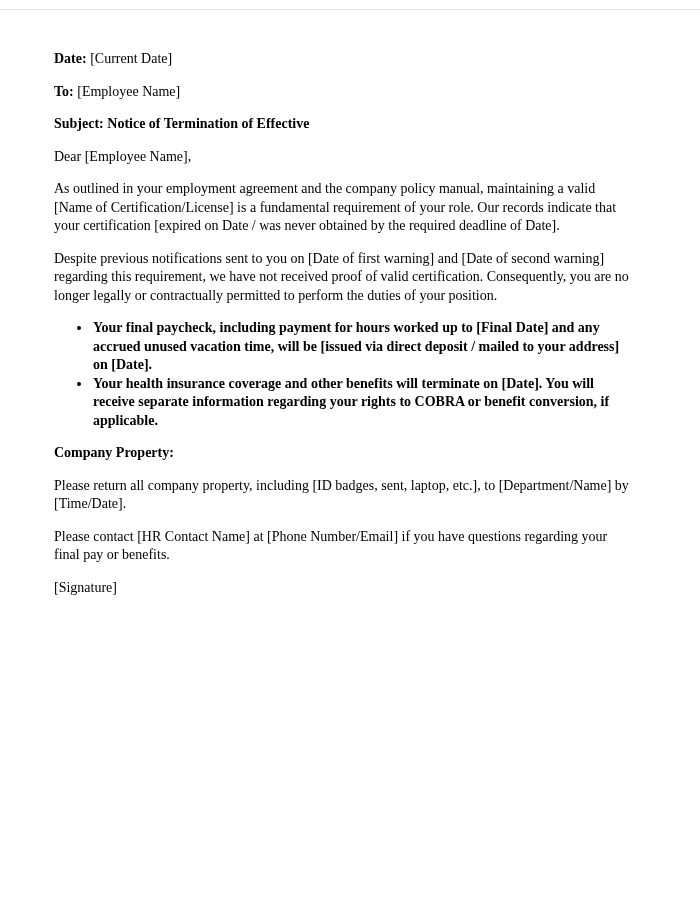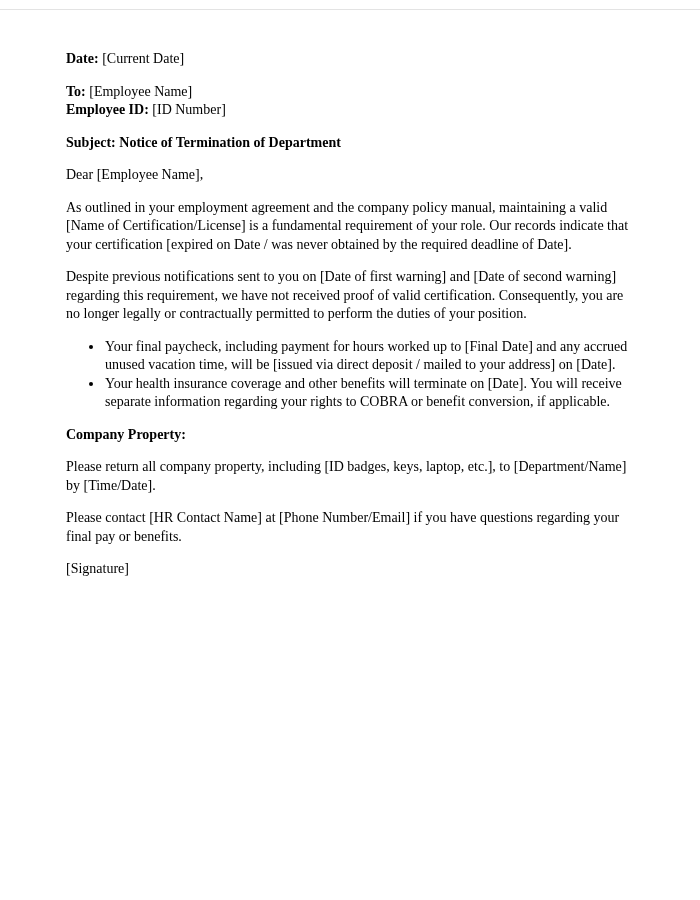--- a/index.html
+++ b/index.html
@@ -26,68 +26,68 @@
   .letter {
     box-sizing: border-box;
     width: 700px;
     height: 810px;           
     overflow: hidden;
     padding: 50px 66px 0 50px;
     font-size: 14px;
     line-height: 18.5px;
   }
   .letter p, .letter .meta-block, .letter ul {
-    margin: 0 0 14px 16px;
+    margin: 0 0 14px 4px;
   }
   .meta-line {
     white-space: pre-wrap;
   }
   b, strong, .bold {
     font-weight: bold;
   }
   ul.benefits-list {
     padding: 0 0 0 38px;
     list-style-type: disc;
   }
   ul.benefits-list li {
     margin: 0;
     padding-left: 1px;
+    font-weight: bold;
   }
 </style>
 </head>
 <body>
 
 <div class="page-top-rule"></div>
 
 <div class="letter">
 
   <p class="meta-line"><b>Date:</b><span> [Current Date]</span></p>
 
   <div class="meta-block">
     <div class="meta-line"><b>To:</b><span> [Employee Name]</span></div>
-    <div class="meta-line"><b>Employee ID:</b><span> [ID Number]</span></div>
   </div>
 
-  <p class="bold">Subject: Notice of Termination of Department</p>
+  <p class="bold">Subject: Notice of Termination of Effective</p>
 
   <p>Dear [Employee Name],</p>
 
 
   <p>As outlined in your employment agreement and the company policy manual, maintaining a valid [Name of Certification/License] is a fundamental requirement of your role. Our records indicate that your certification [expired on Date / was never obtained by the required deadline of Date].</p>
 
   <p>Despite previous notifications sent to you on [Date of first warning] and [Date of second warning] regarding this requirement, we have not received proof of valid certification. Consequently, you are no longer legally or contractually permitted to perform the duties of your position.</p>
 
 
   <ul class="benefits-list">
     <li>Your final paycheck, including payment for hours worked up to [Final Date] and any accrued unused vacation time, will be [issued via direct deposit / mailed to your address] on [Date].</li>
     <li>Your health insurance coverage and other benefits will terminate on [Date]. You will receive separate information regarding your rights to COBRA or benefit conversion, if applicable.</li>
   </ul>
 
   <p class="bold">Company Property:</p>
 
-  <p>Please return all company property, including [ID badges, keys, laptop, etc.], to [Department/Name] by [Time/Date].</p>
+  <p>Please return all company property, including [ID badges, sent, laptop, etc.], to [Department/Name] by [Time/Date].</p>
 
   <p>Please contact [HR Contact Name] at [Phone Number/Email] if you have questions regarding your final pay or benefits.</p>
 
 
   <p>[Signature]</p>
 
 </div>
 
 </body></html>

